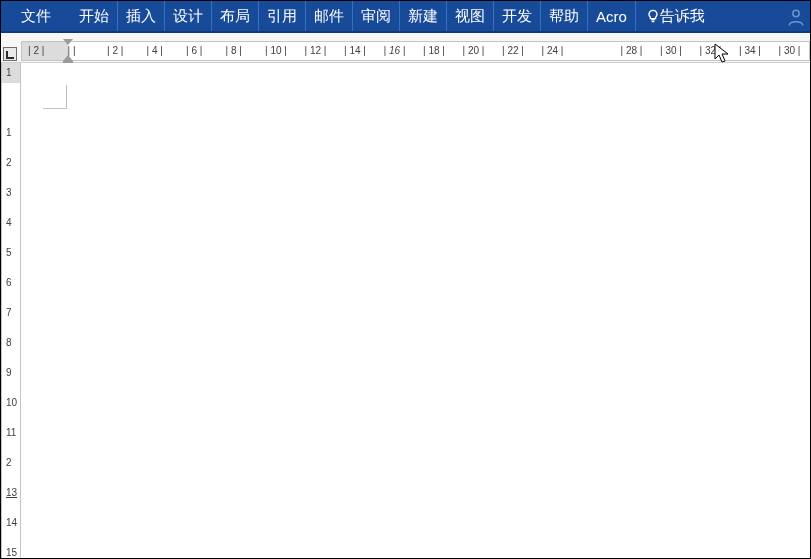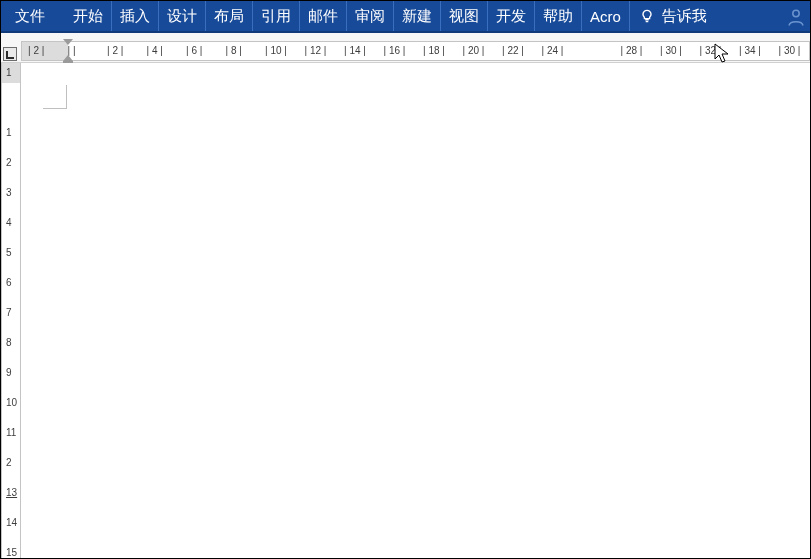--- a/index.html
+++ b/index.html
@@ -23,25 +23,24 @@
   }
   .ribbon-tab {
     padding: 0 8px;
     height: 100%;
     display: flex;
     align-items: center;
     border-right: 1px solid #3a6fbf;
     white-space: nowrap;
     cursor: pointer;
   }
-  .ribbon-tab.first { border-right: none; padding-left: 14px; padding-right: 20px; }
+  .ribbon-tab.first { border-right: none; padding-left: 20px; padding-right: 20px; }
   .ribbon-tell {
     display: flex;
     align-items: center;
-    gap: 8px;
     padding: 0 10px;
     cursor: text;
   }
   .bulb {
     width: 14px; height: 14px;
     stroke: #fff; fill: none; stroke-width: 1.5;
   }
   .user-icon {
     position: absolute;
     right: 4px;
@@ -203,21 +202,21 @@
     <div id="h-ticks">
         <span class="tick" style="left: 6px;">| 2 |</span>
         <span class="tick" style="left: 45.5px;">| |</span>
         <span class="tick" style="left: 85px;">| 2 |</span>
         <span class="tick" style="left: 124.5px;">| 4 |</span>
         <span class="tick" style="left: 164px;">| 6 |</span>
         <span class="tick" style="left: 203.5px;">| 8 |</span>
         <span class="tick" style="left: 243px;">| 10 |</span>
         <span class="tick" style="left: 282.5px;">| 12 |</span>
         <span class="tick" style="left: 322px;">| 14 |</span>
-        <span class="tick" style="left: 361.5px;">| 16 |</span>
+        <span class="tick" style="left: 361.5px; font-style: italic;">| 16 |</span>
         <span class="tick" style="left: 401px;">| 18 |</span>
         <span class="tick" style="left: 440.5px;">| 20 |</span>
         <span class="tick" style="left: 480px;">| 22 |</span>
         <span class="tick" style="left: 519.5px;">| 24 |</span>
         <span class="tick" style="left: 551px; margin-top: 24px;">| 26 |</span>
         <span class="tick" style="left: 598.5px;">| 28 |</span>
         <span class="tick" style="left: 638px;">| 30 |</span>
         <span class="tick" style="left: 677.5px;">| 32 |</span>
         <span class="tick" style="left: 717px;">| 34 |</span>
         <span class="tick" style="left: 756.5px;">| 30 |</span>

